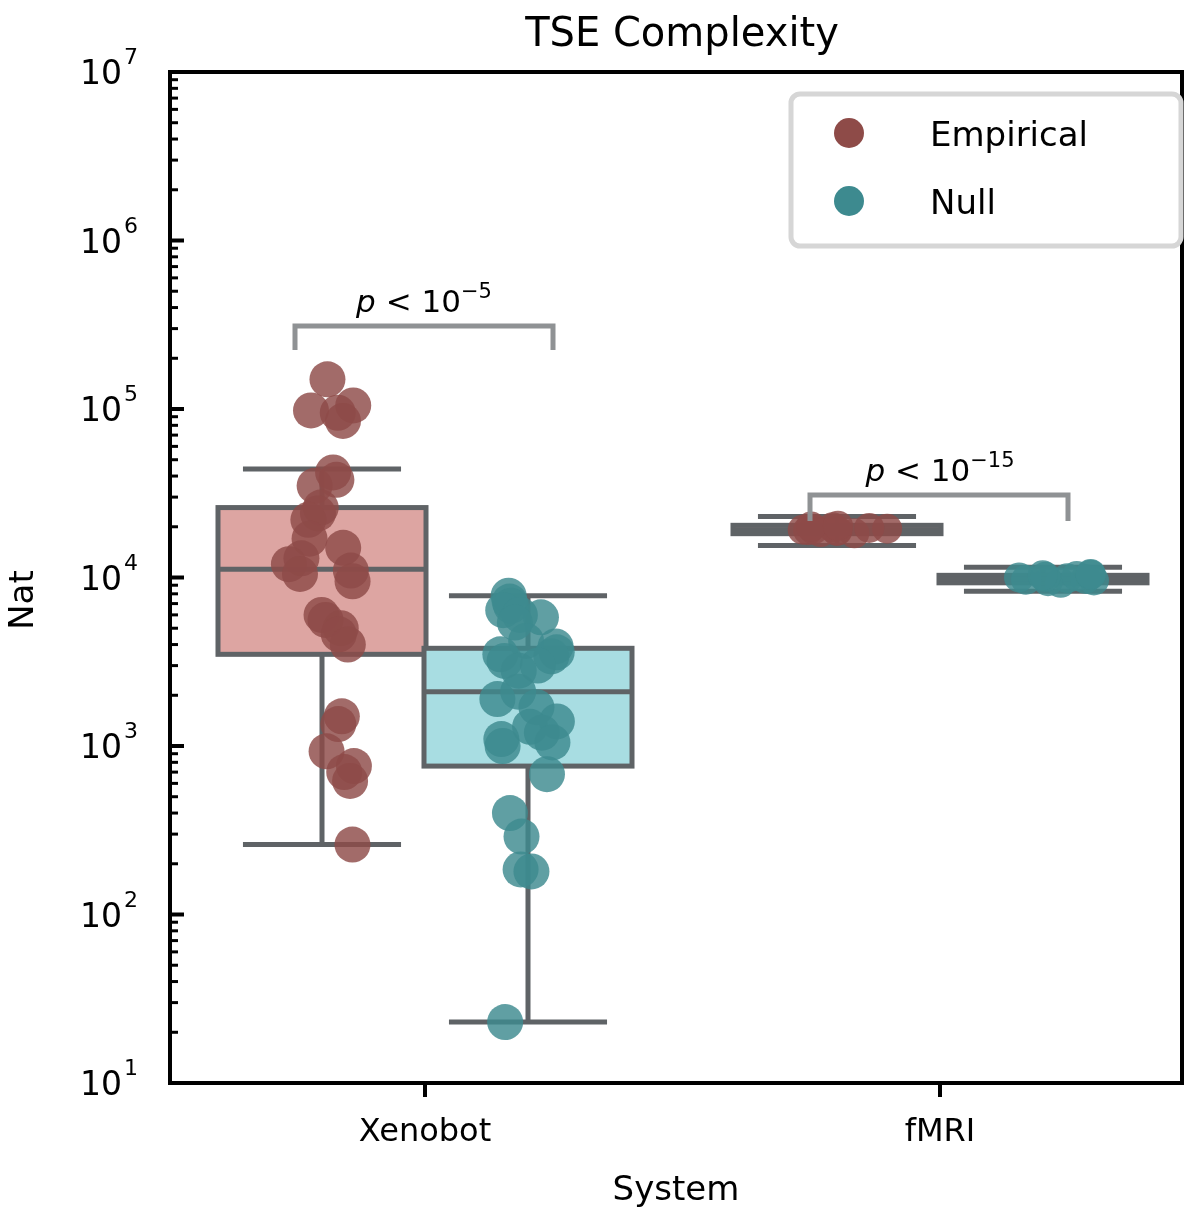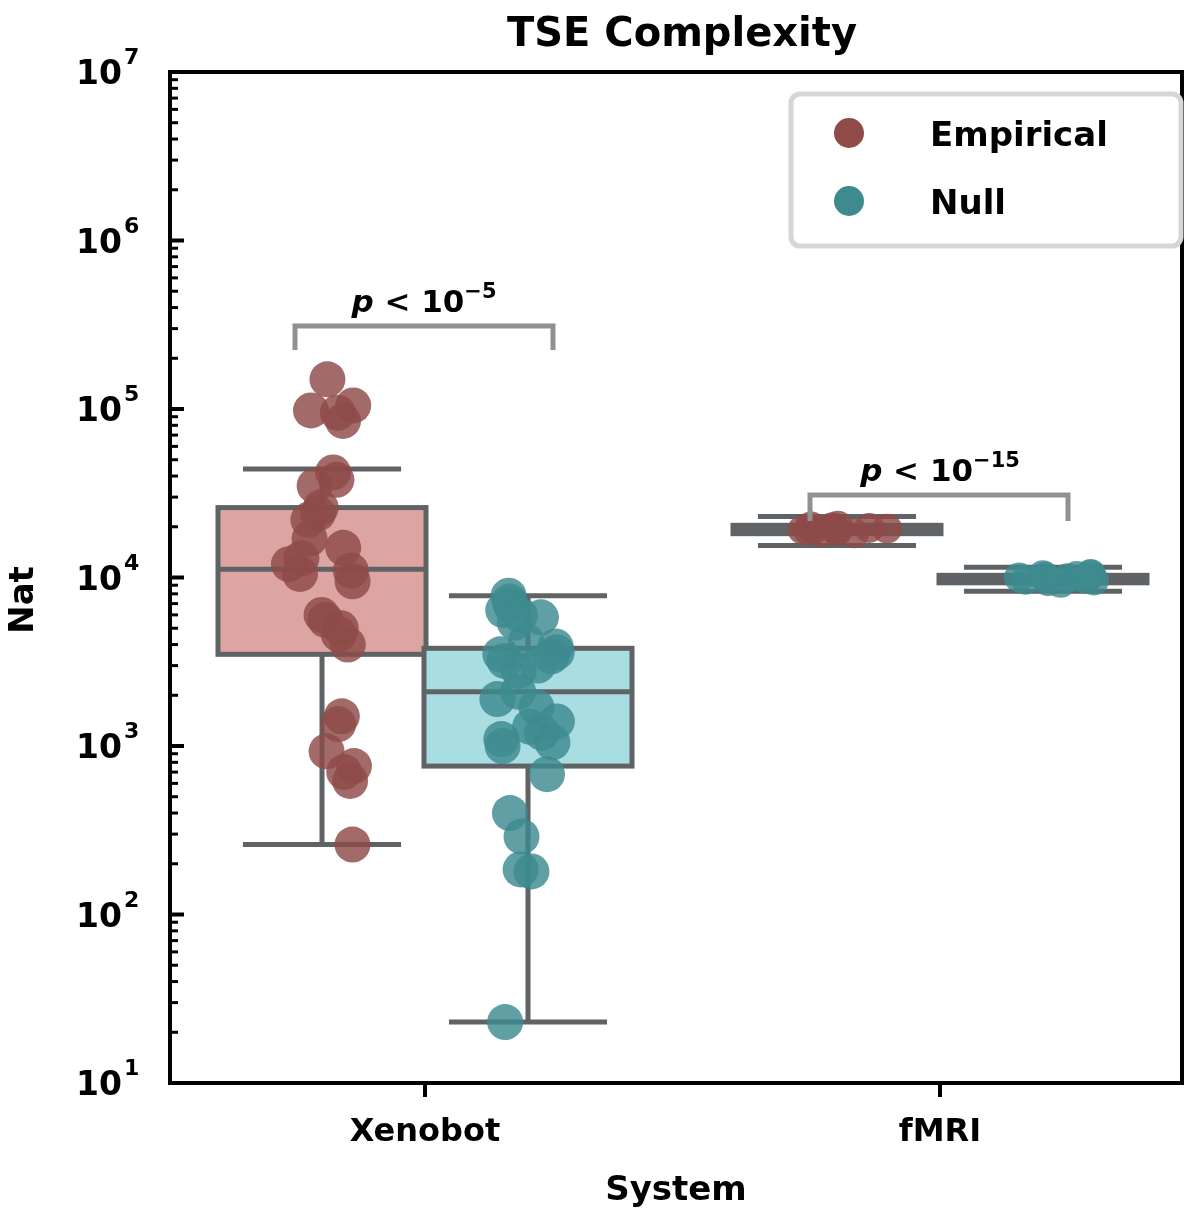--- a/index.html
+++ b/index.html
@@ -1,17 +1,17 @@
 <!DOCTYPE html>
 <html><head>
 <meta charset="utf-8">
 <style>
   html,body{margin:0;padding:0;background:#fff;}
   body{width:1200px;height:1231px;font-family:"DejaVu Sans",sans-serif;overflow:hidden;}
-  #root{position:relative;width:1200px;height:1231px;background:#fde047;font-weight:bold;}
+  #root{position:relative;width:1200px;height:1231px;background:#fde047;}
   svg{display:block;}
   .t-title{font-family:"DejaVu Sans",sans-serif;font-size:40px;fill:#000;}
   .t-tick{font-family:"DejaVu Sans",sans-serif;font-size:33px;fill:#000;}
   .t-ticksup{font-family:"DejaVu Sans",sans-serif;font-size:22px;fill:#000;}
   .t-axlabel{font-family:"DejaVu Sans",sans-serif;font-size:34px;fill:#000;}
   .t-cat{font-family:"DejaVu Sans",sans-serif;font-size:32px;fill:#000;}
   .t-legend{font-family:"DejaVu Sans",sans-serif;font-size:34px;fill:#000;}
   .t-pv{font-family:"DejaVu Sans",sans-serif;font-size:31px;fill:#000;}
   .t-pvi{font-family:"DejaVu Sans",sans-serif;font-size:31px;fill:#000;font-style:italic;}
   .t-pvs{font-family:"DejaVu Sans",sans-serif;font-size:21px;fill:#000;}

